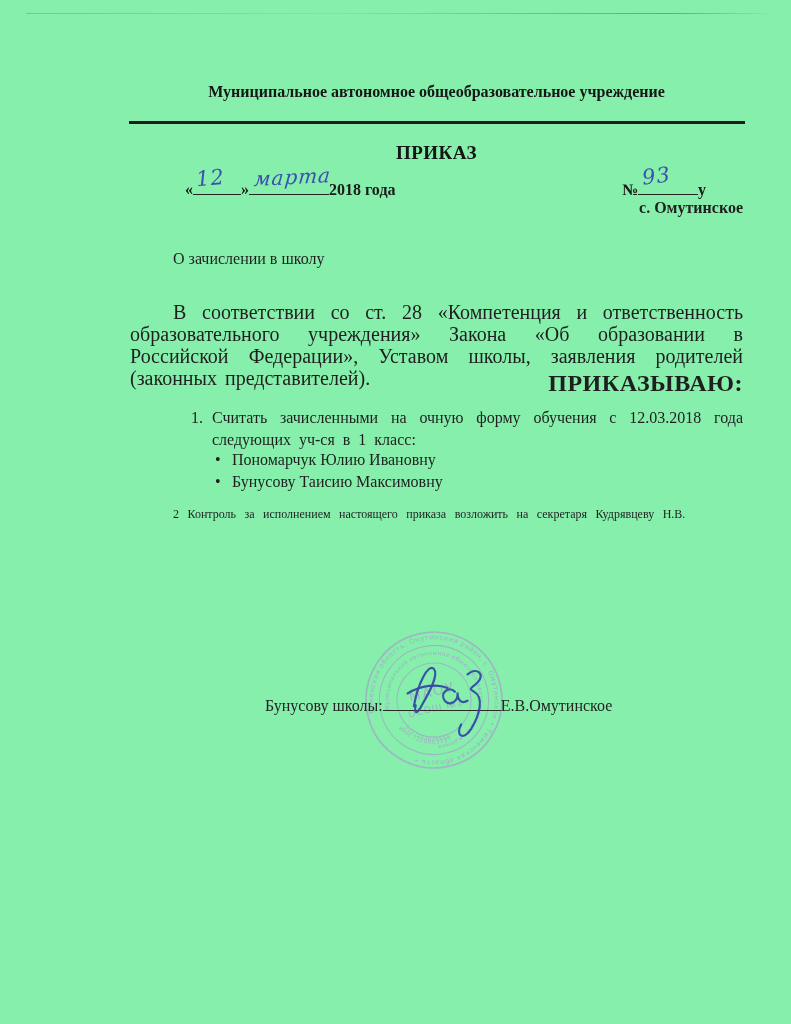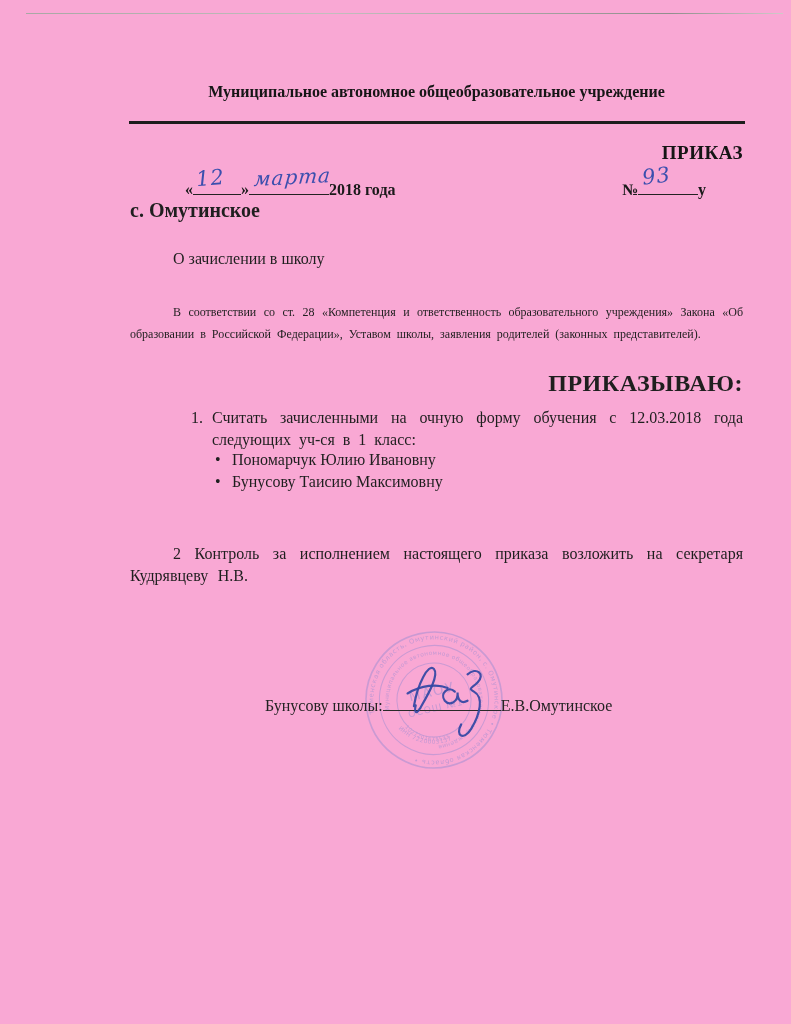--- a/index.html
+++ b/index.html
@@ -1,41 +1,41 @@
 <!DOCTYPE html>
 <html><head>
 <meta charset="utf-8">
 <style>
   html,body { margin:0; padding:0; background:#e8e8e6; }
   .page {
     position: relative;
     width: 791px; height: 1024px;
     margin: 0 auto;
-    background: #f9a8d4;
+    background: #86efac;
     overflow: hidden;
     font-family: "Liberation Serif", serif;
     color: #1f1f1f;
   }
   .scan-line {
     position: absolute; left: 26px; top: 13px; width: 757px; height: 1px;
     background: linear-gradient(90deg, #9aa89c 0%, #b9c2ba 40%, #7e8a80 85%, #c9cfc8 100%);
     opacity: .85;
   }
   .header-block {
     position: absolute; left: 130px; top: 82px; width: 613px;
     text-align: center; font-weight: bold; font-size: 16px; line-height: 20px;
     color: #161616;
   }
   .header-rule {
     position: absolute; left: 129px; top: 121px; width: 616px; height: 3px;
     background: #1d1d1d;
   }
   .doc-title {
     position: absolute; left: 130px; top: 142px; width: 613px;
-    text-align: right; font-weight: bold; font-size: 19px; color: #151515;
+    text-align: center; font-weight: bold; font-size: 19px; color: #151515;
     letter-spacing: .5px;
   }
   .date-row {
     position: absolute; left: 130px; top: 177px; width: 613px; height: 30px;
     font-size: 16px; font-weight: bold; color: #1a1a1a; text-align: center;
   }
   .date-left { position: absolute; left: 55px; top: 2px; }
   .blank { display: inline-block; border-bottom: 1.6px solid #222; height: 15px; vertical-align: baseline; }
   .blank-day { width: 48px; }
   .blank-month { width: 80px; }
@@ -47,45 +47,45 @@
     font-style: italic;
     font-size: 21px;
     font-weight: 400;
     letter-spacing: 1px;
   }
   .hw-day   { left: 196px; top: 166px; transform: rotate(-5deg); }
   .hw-month { left: 254px; top: 165px; transform: rotate(-3deg) skewX(-8deg); font-size: 20px; }
   .hw-num   { left: 642px; top: 164px; transform: rotate(-7deg); }
   .place-line {
     position: absolute; left: 130px; top: 199px; width: 613px;
-    text-align: left; font-weight: bold; font-size: 20px;
+    text-align: right; font-weight: bold; font-size: 16px;
   }
   .subject-line { position: absolute; left: 173px; top: 250px; font-size: 16px; text-align: center; }
   .preamble {
     position: absolute; left: 130px; top: 301px; width: 613px;
-    font-size: 12px; line-height: 22px; text-align: justify;
+    font-size: 20px; line-height: 22px; text-align: justify;
     text-indent: 43px; word-spacing: 3px; font-family: Liberation Serif, serif;
   }
   .resolution {
     position: absolute; left: 130px; top: 370px; width: 613px;
     text-align: right; font-weight: bold; font-size: 24px; letter-spacing: .5px;
   }
   .order-item1 {
     position: absolute; left: 212px; top: 407px; width: 531px;
     font-size: 16px; line-height: 22px; text-align: justify; word-spacing: 4px;
   }
   .item1-marker { position: absolute; left: -21px; top: 0; }
   .bullet-row { position: absolute; left: 215px; font-size: 16px; line-height: 22px; }
   .bullet-row-1 { top: 449px; }
   .bullet-row-2 { top: 471px; }
   .bullet-dot { display: inline-block; width: 17px; }
   .order-item2 {
     position: absolute; left: 130px; top: 503px; width: 613px;
-    font-size: 16px; line-height: 22px; text-align: justify;
-    text-indent: 43px; word-spacing: 5.5px; margin-top: 40px;
+    font-size: 12px; line-height: 22px; text-align: justify;
+    text-indent: 43px; word-spacing: 5.5px;
   }
   .stamp-wrap {
     position: absolute; left: 362px; top: 628px; width: 144px; height: 144px;
     transform: rotate(-13deg);
     opacity: .8;
   }
   .signature-row {
     position: absolute; left: 265px; top: 695px; font-size: 16px; color: #232323;
     white-space: nowrap;
   }

